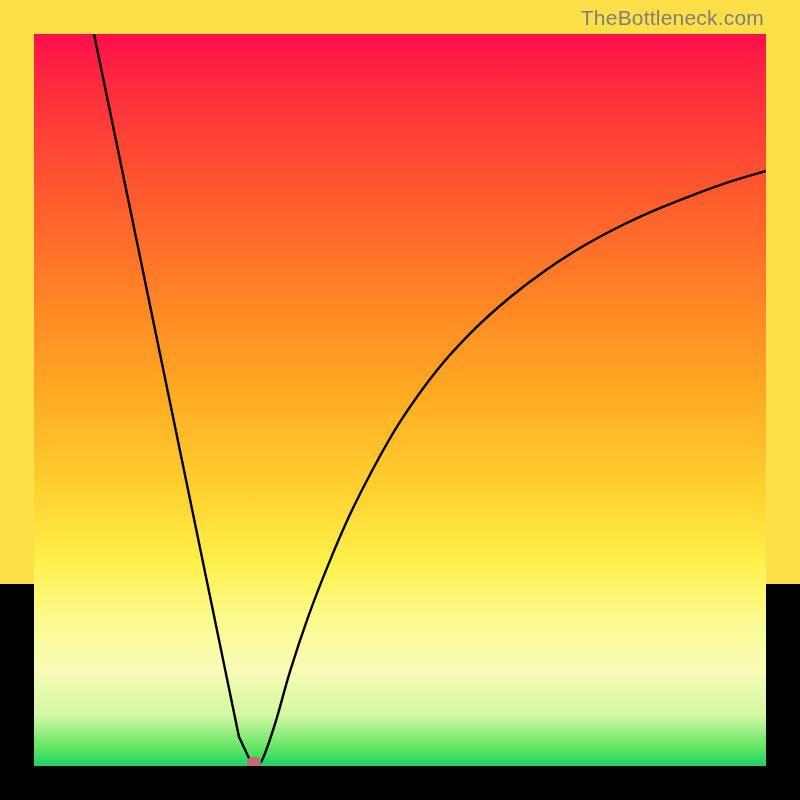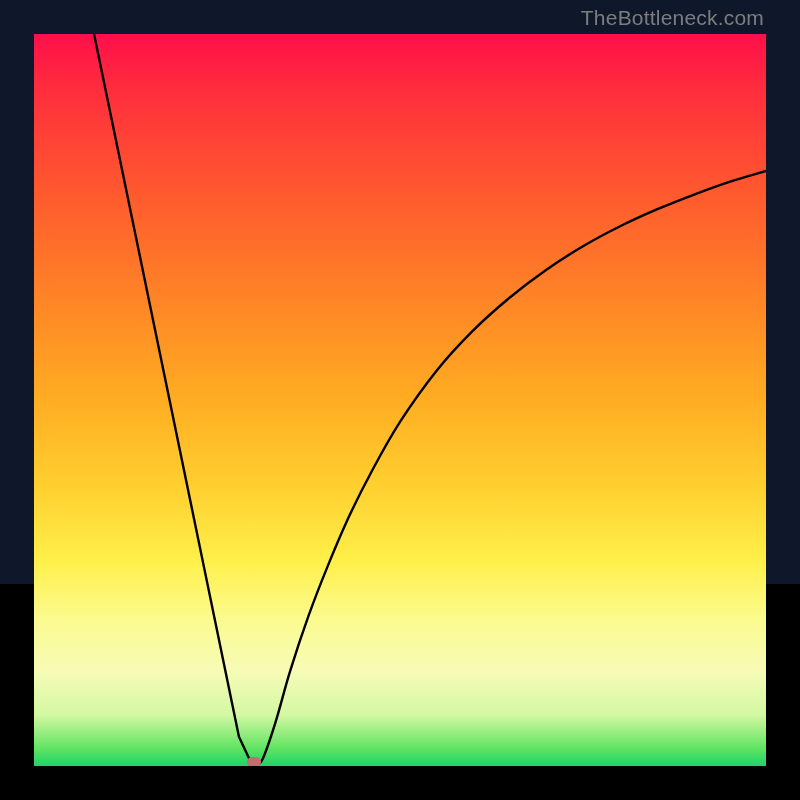--- a/index.html
+++ b/index.html
@@ -10,21 +10,21 @@
     background: #000;
     overflow: hidden;
     font-family: Arial, Helvetica, sans-serif;
   }
   .frame {
     position: absolute;
     left: 0;
     top: 0;
     width: 800px;
     height: 584px;
-    background: #0f172a;
+    background: #fde047;
   }
   .plot-area {
     position: absolute;
     left: 34px;
     top: 34px;
     width: 732px;
     height: 732px;
     overflow: hidden;
     
     background: linear-gradient(

